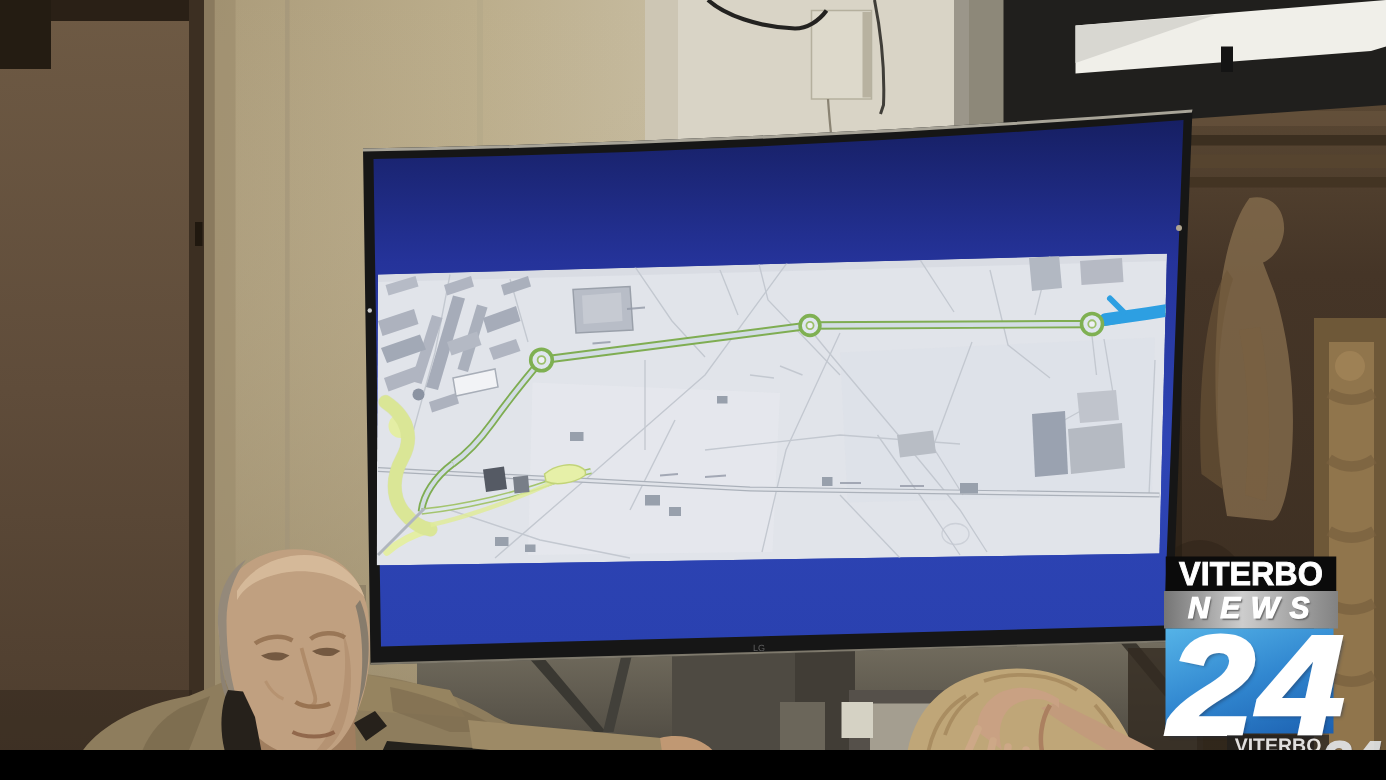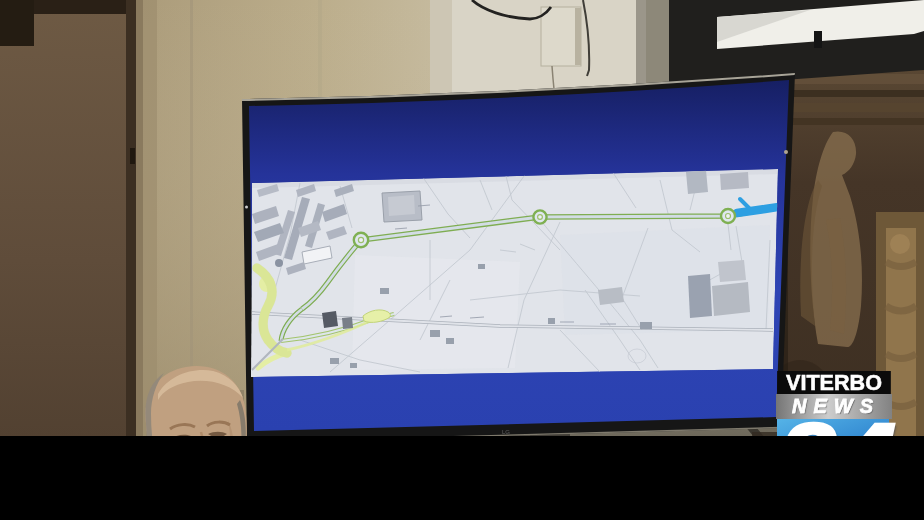--- a/index.html
+++ b/index.html
@@ -1,16 +1,16 @@
 <!DOCTYPE html>
 <html><head>
 <meta charset="utf-8">
 <style>
   html,body{margin:0;padding:0;background:#000;}
-  #stage{position:relative;width:924px;height:436px;overflow:hidden;font-family:"Liberation Sans",sans-serif;background:#b9ab8d;}
+  #stage{position:relative;width:924px;height:500px;overflow:hidden;font-family:"Liberation Sans",sans-serif;background:#b9ab8d;}
   #stage svg{position:absolute;left:0;top:0;}
   .abs{position:absolute;}
 </style>
 </head>
 <body>
 <div id="stage">
 <svg width="924" height="520" viewBox="0 0 924 520">
 <defs>
   <linearGradient id="wallg" x1="0" y1="0" x2="1" y2="0">
     <stop offset="0" stop-color="#9f8e6d"></stop>

